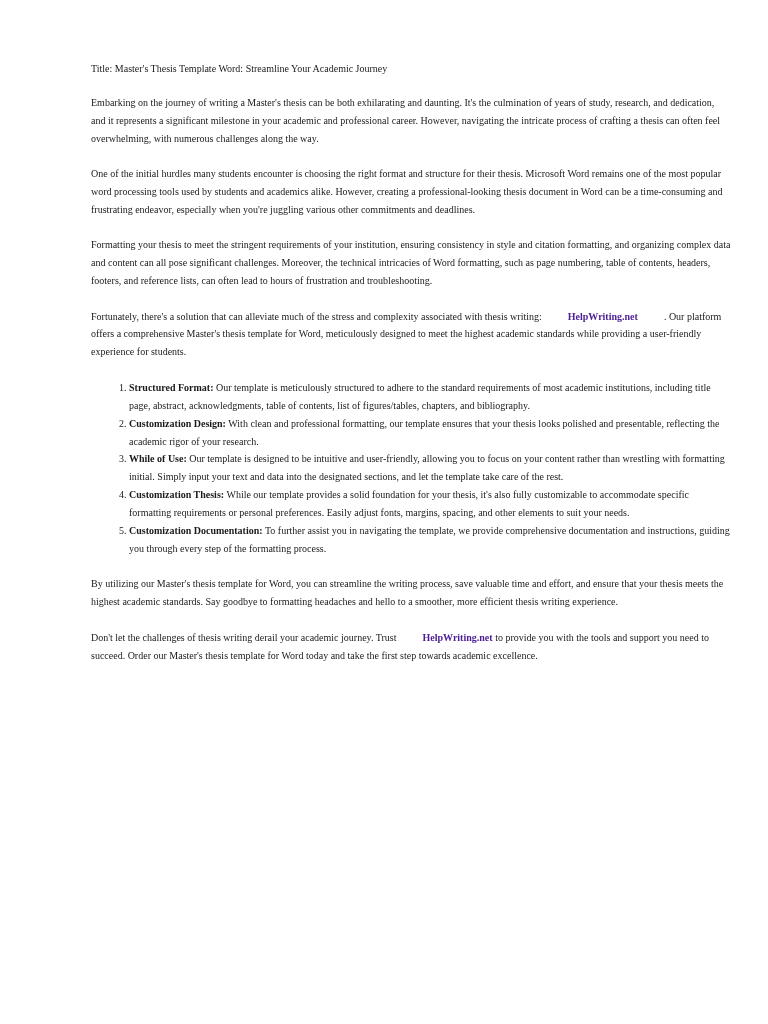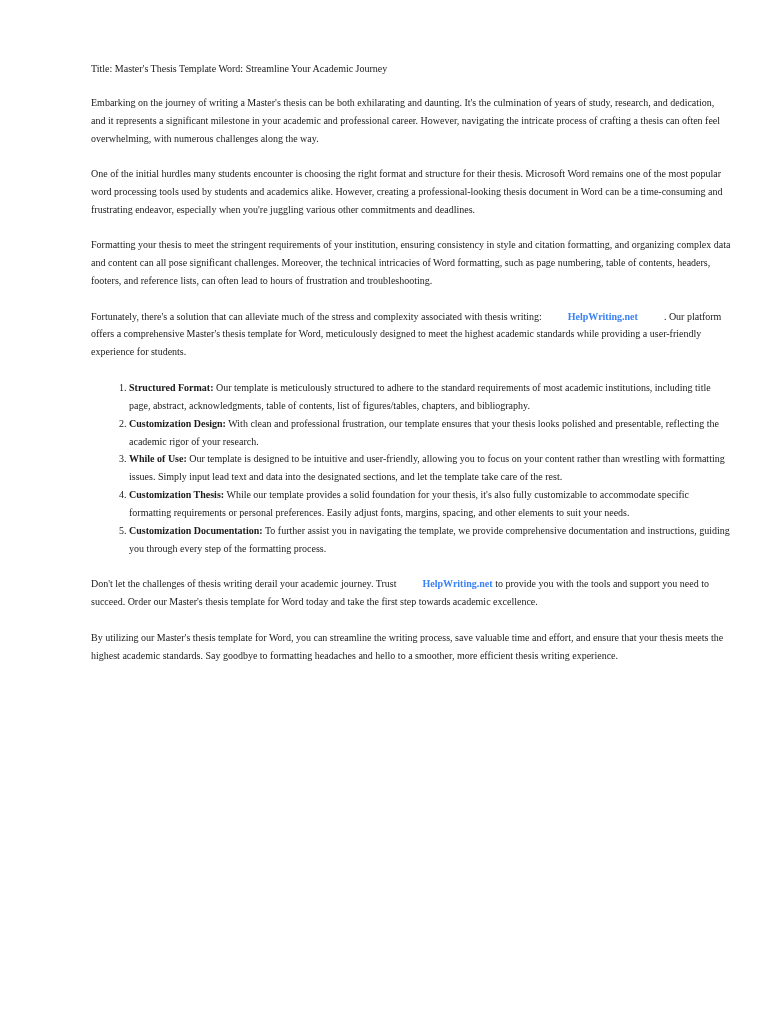--- a/index.html
+++ b/index.html
@@ -3,21 +3,21 @@
 <meta charset="utf-8">
 <style>
   html, body { margin: 0; padding: 0; background: #ffffff; }
   body {
     width: 768px; height: 1024px; overflow: hidden; position: relative;
     font-family: "Liberation Serif", serif; color: #1a1a1a;
   }
   .page { position: absolute; left: 91px; top: 60px; width: 640px; font-size: 10px; line-height: 17.9px; }
   p { margin: 0 0 17.5px 0; }
   .title { margin-bottom: 16px; }
-  .link { color: #3b82f6; font-weight: bold; text-decoration: none; cursor: pointer; }
+  .link { color: #4c1d95; font-weight: bold; text-decoration: none; cursor: pointer; }
   .gap-before { margin-left: 26px; }
   .gap-after { margin-right: 26px; }
   ol { margin: 0 0 17.5px 0; padding-left: 38px; }
   ol li { padding-left: 0; margin: 0; }
   ol li::marker { font-weight: normal; }
   .b { font-weight: bold; }
 </style>
 </head>
 <body>
 
@@ -26,22 +26,22 @@
 
   <p>Embarking on the journey of writing a Master's thesis can be both exhilarating and daunting. It's the culmination of years of study, research, and dedication, and it represents a significant milestone in your academic and professional career. However, navigating the intricate process of crafting a thesis can often feel overwhelming, with numerous challenges along the way.</p>
   <p>One of the initial hurdles many students encounter is choosing the right format and structure for their thesis. Microsoft Word remains one of the most popular word processing tools used by students and academics alike. However, creating a professional-looking thesis document in Word can be a time-consuming and frustrating endeavor, especially when you're juggling various other commitments and deadlines.</p>
   <p>Formatting your thesis to meet the stringent requirements of your institution, ensuring consistency in style and citation formatting, and organizing complex data and content can all pose significant challenges. Moreover, the technical intricacies of Word formatting, such as page numbering, table of contents, headers, footers, and reference lists, can often lead to hours of frustration and troubleshooting.</p>
 
   <p><span>Fortunately, there's a solution that can alleviate much of the stress and complexity associated with thesis writing:</span><a class="link gap-before gap-after">HelpWriting.net</a><span>. Our platform offers a comprehensive Master's thesis template for Word, meticulously designed to meet the highest academic standards while providing a user-friendly experience for students.</span></p>
 
 
   <ol>
     <li><span class="b">Structured Format:</span> <span>Our template is meticulously structured to adhere to the standard requirements of most academic institutions, including title page, abstract, acknowledgments, table of contents, list of figures/tables, chapters, and bibliography.</span></li>
-    <li><span class="b">Customization Design:</span> <span>With clean and professional frustration, our template ensures that your thesis looks polished and presentable, reflecting the academic rigor of your research.</span></li>
-    <li><span class="b">While of Use:</span> <span>Our template is designed to be intuitive and user-friendly, allowing you to focus on your content rather than wrestling with formatting issues. Simply input lead text and data into the designated sections, and let the template take care of the rest.</span></li>
+    <li><span class="b">Customization Design:</span> <span>With clean and professional formatting, our template ensures that your thesis looks polished and presentable, reflecting the academic rigor of your research.</span></li>
+    <li><span class="b">While of Use:</span> <span>Our template is designed to be intuitive and user-friendly, allowing you to focus on your content rather than wrestling with formatting initial. Simply input your text and data into the designated sections, and let the template take care of the rest.</span></li>
     <li><span class="b">Customization Thesis:</span> <span>While our template provides a solid foundation for your thesis, it's also fully customizable to accommodate specific formatting requirements or personal preferences. Easily adjust fonts, margins, spacing, and other elements to suit your needs.</span></li>
     <li><span class="b">Customization Documentation:</span> <span>To further assist you in navigating the template, we provide comprehensive documentation and instructions, guiding you through every step of the formatting process.</span></li>
   </ol>
 
+  <p>By utilizing our Master's thesis template for Word, you can streamline the writing process, save valuable time and effort, and ensure that your thesis meets the highest academic standards. Say goodbye to formatting headaches and hello to a smoother, more efficient thesis writing experience.</p>
+
   <p><span>Don't let the challenges of thesis writing derail your academic journey. Trust</span><a class="link gap-before">HelpWriting.net</a> <span>to provide you with the tools and support you need to succeed. Order our Master's thesis template for Word today and take the first step towards academic excellence.</span></p>
-
-  <p>By utilizing our Master's thesis template for Word, you can streamline the writing process, save valuable time and effort, and ensure that your thesis meets the highest academic standards. Say goodbye to formatting headaches and hello to a smoother, more efficient thesis writing experience.</p>
 </div>
 
 </body></html>

